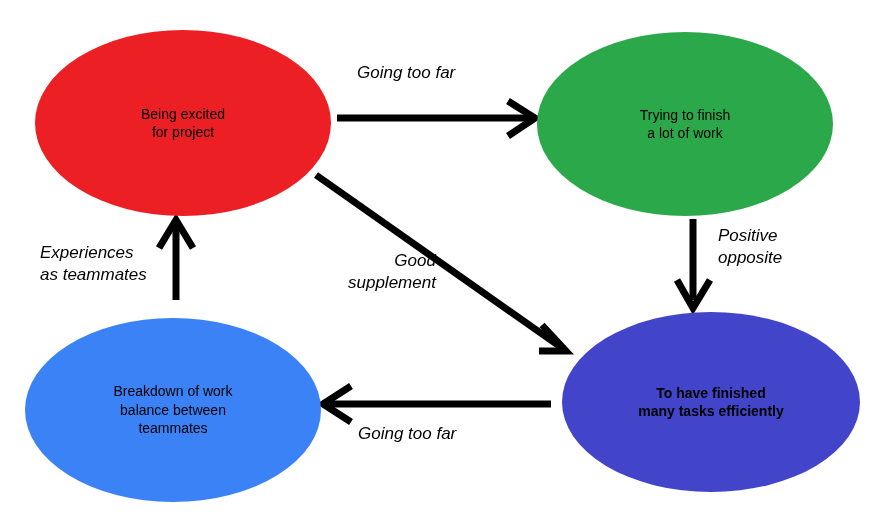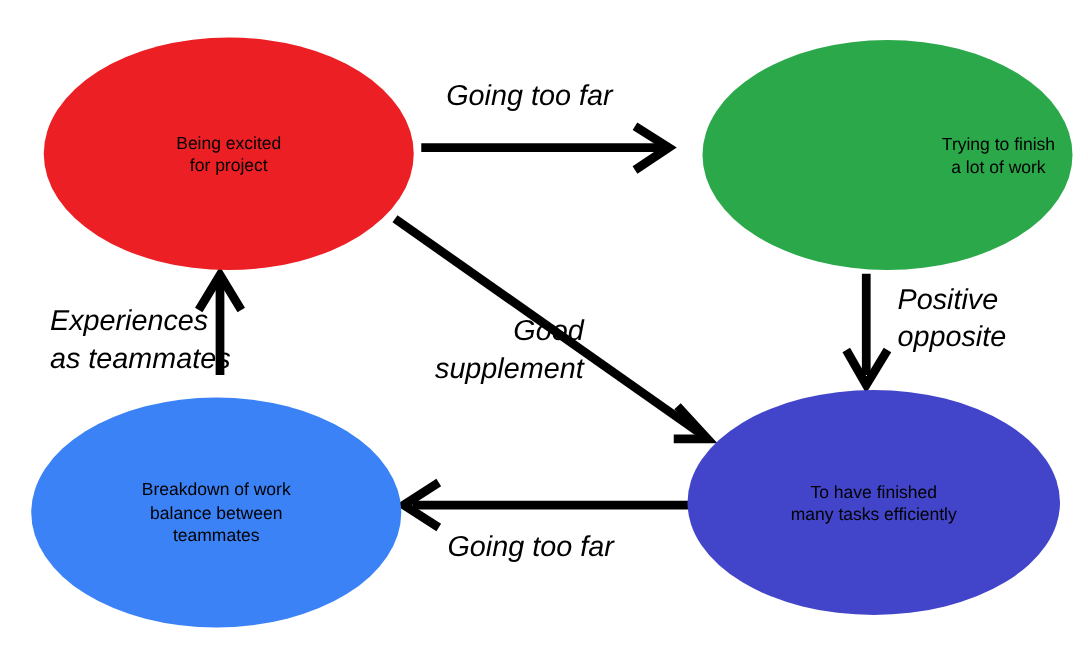--- a/index.html
+++ b/index.html
@@ -32,21 +32,21 @@
     font-size: 14px;
     line-height: 1.32;
     color: #000000;
     white-space: pre-line;
     padding: 0 14px;
   }
   .edge-label {
     position: absolute;
     font-family: "Liberation Sans", sans-serif;
     font-style: italic;
-    font-size: 23px;
+    font-size: 17px;
     line-height: 1.30;
     color: #000000;
     white-space: pre-line;
   }
   #edges {
     position: absolute;
     left: 0;
     top: 0;
     width: 870px;
     height: 525px;
@@ -84,26 +84,26 @@
       <path d="M 316 175 L 562 348" stroke="#000000" stroke-width="7" fill="none" stroke-linecap="butt"></path>
       <path d="M 542 325 L 566 351 L 539 351" stroke="#000000" stroke-width="7" fill="none" stroke-linejoin="miter" stroke-linecap="butt"></path>
     </g>
   </svg>
 
   <div class="node" style="left:35px; top:30px; width:296px; height:186px; background:#EC2024;">
     <span class="node-label">Being excited
 for project</span>
   </div>
 
-  <div class="node" style="left:562px; top:32px; width:296px; height:184px; background:#2BA84A;justify-content:flex-end;">
+  <div class="node" style="left:537px; top:32px; width:296px; height:184px; background:#2BA84A;">
     <span class="node-label">Trying to finish
 a lot of work</span>
   </div>
 
-  <div class="node" style="left:550px; top:312px; width:298px; height:180px; background:#4245C9;">
+  <div class="node" style="left:562px; top:312px; width:298px; height:180px; background:#4245C9;font-weight:bold;">
     <span class="node-label">To have finished
 many tasks efficiently</span>
   </div>
 
   <div class="node" style="left:25px; top:318px; width:296px; height:184px; background:#3b82f6;">
     <span class="node-label">Breakdown of work
 balance between
 teammates</span>
   </div>
 

